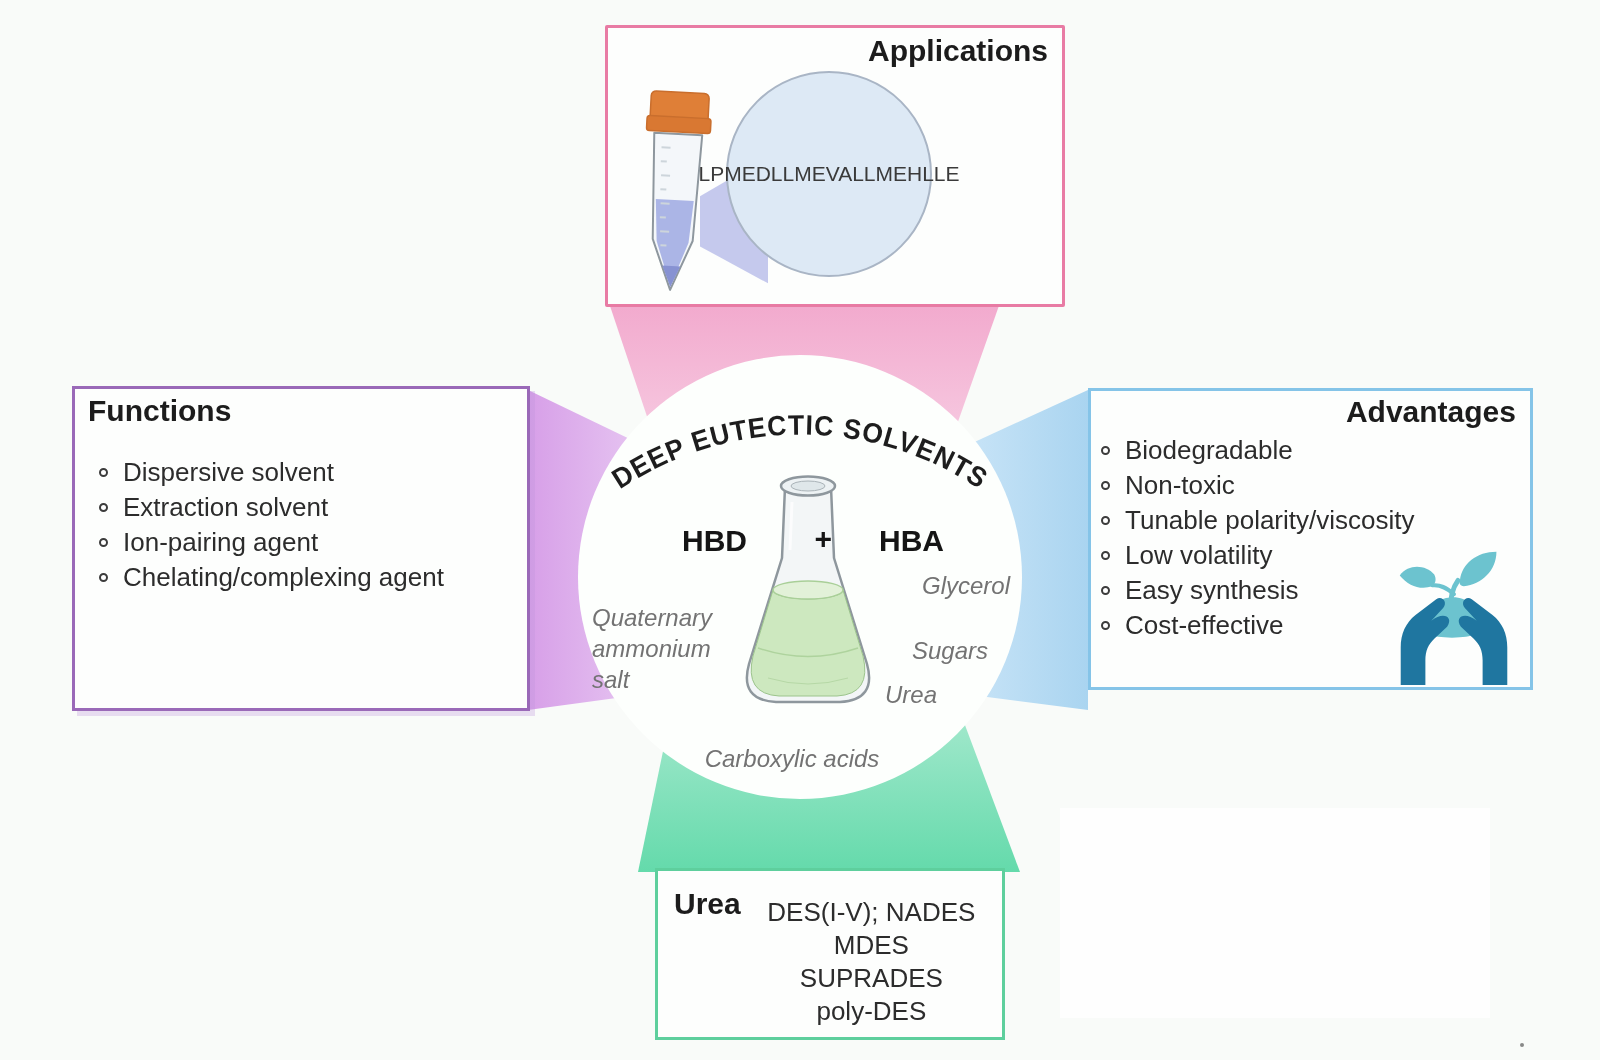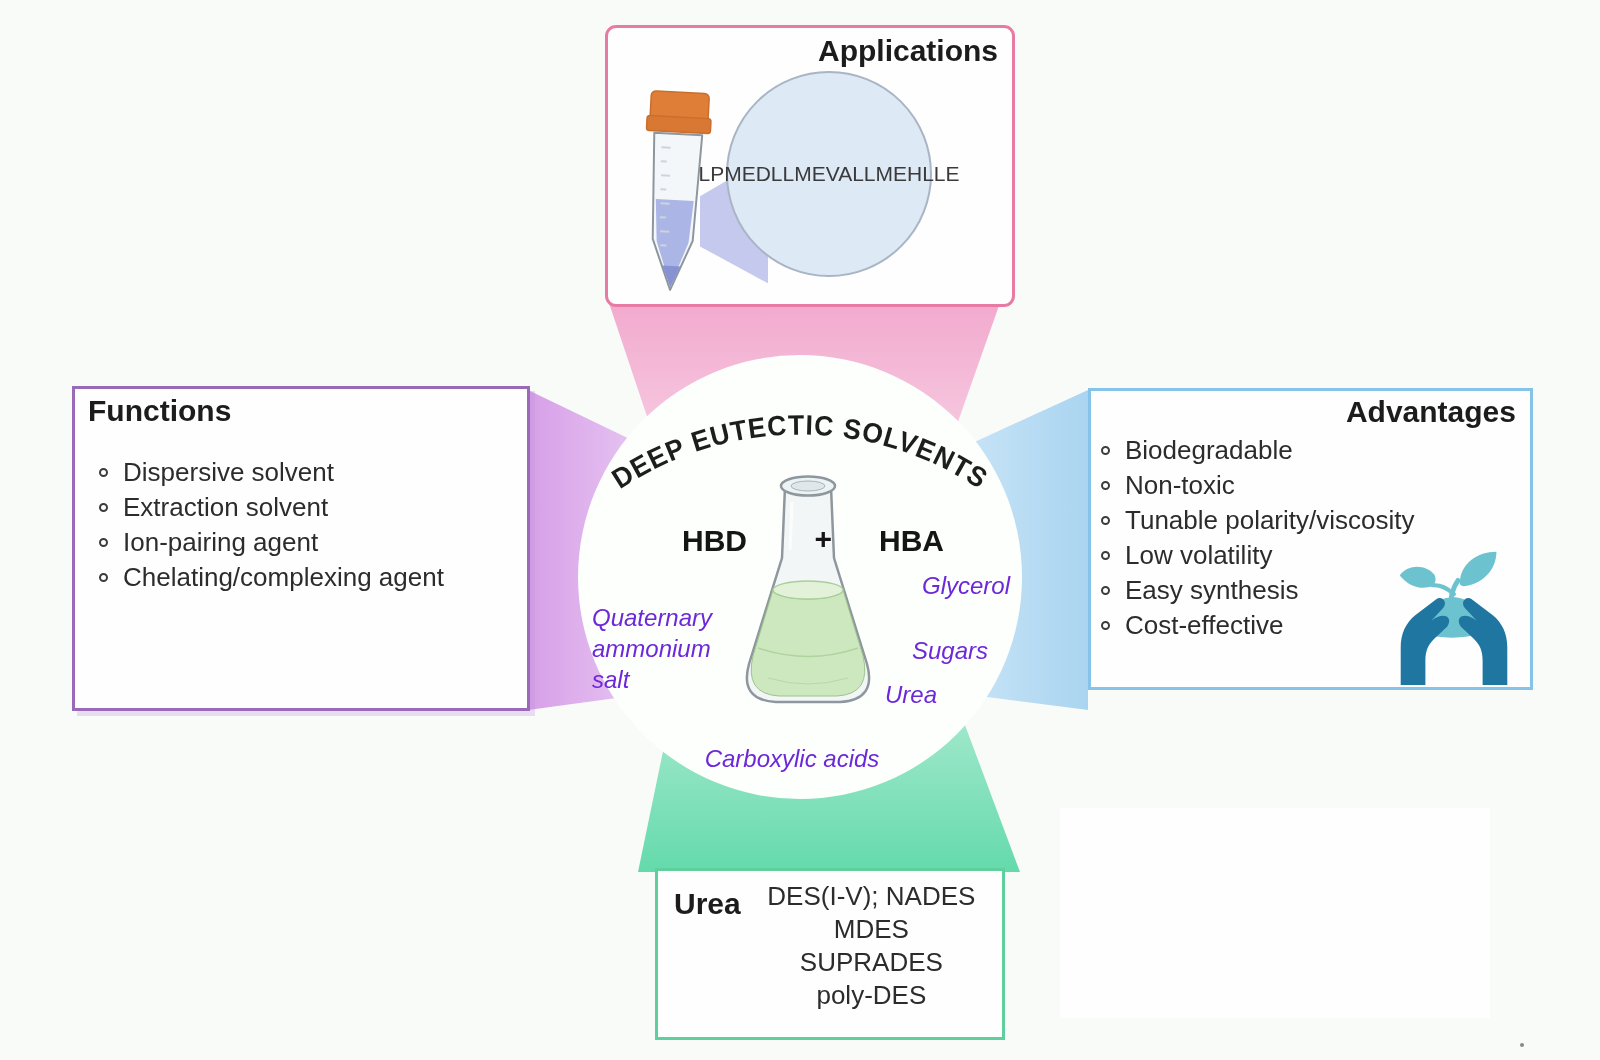--- a/index.html
+++ b/index.html
@@ -15,21 +15,21 @@
   #bg-svg { position:absolute; left:0; top:0; z-index:0; }
 
   .box {
     position:absolute;
     background:#fdfefd;
     z-index:5;
   }
   .box-title { font-weight:bold; font-size:30px; color:#1c1c1c; position:absolute; }
 
   
-  #applications-box { left:605px; top:25px; width:410px; height:282px; border:3px solid #e87ba4; border-radius:11px; }
+  #applications-box { left:605px; top:25px; width:460px; height:282px; border:3px solid #e87ba4; border-radius:2px; }
   #applications-title { right:14px; top:6px; }
   #app-callout { position:absolute; left:92px; top:126px; width:68px; height:132px;
     background:#b6bbe8; opacity:.8;
     clip-path:polygon(0 32%, 100% 2%, 100% 98%, 0 70%); }
   #app-bubble { position:absolute; left:118px; top:43px; width:206px; height:206px;
     background:#dde9f5; border:2px solid #a9b5c5; border-radius:50%;
     display:flex; flex-direction:row; align-items:center; justify-content:center; }
   #app-bubble .method { font-size:21px; line-height:26px; color:#3a3a3a; }
   #tube-svg { position:absolute; left:30px; top:62px; transform:rotate(3deg); }
 
@@ -40,37 +40,37 @@
 
   
   #advantages-box { left:1088px; top:388px; width:445px; height:302px; border:3px solid #85c4e8;padding-left:40px; }
   #advantages-title { right:14px; top:4px; }
   #hands-svg { position:absolute; right:6px; bottom:2px; }
 
   
   #types-box { left:655px; top:868px; width:350px; height:172px; border:3px solid #5ecf9d;
     display:flex; align-items:flex-start; }
   #types-title { position:static; padding:16px 0 0 16px; }
-  #types-items { flex:1; display:flex; flex-direction:column; align-items:center; padding-top:9px; }
+  #types-items { flex:1; display:flex; flex-direction:column; align-items:center; padding-top:25px; }
   #types-items .type-item { font-size:26px; line-height:33px; color:#2c2c2c; }
 
   
   ul.blist { list-style:none; }
   #functions-list { position:absolute; left:24px; top:66px; }
   #advantages-list { position:absolute; left:10px; top:42px;text-align:right; }
   ul.blist li { display:flex; align-items:center; font-size:26px; line-height:35px; color:#2c2c2c; }
   .blt { width:9px; height:9px; border:2px solid #3c3c3c; border-radius:50%; margin-right:15px; flex-shrink:0; background:#fff; }
 
   
   .clabel { position:absolute; z-index:4; }
   .bold-lab { font-weight:bold; font-size:30px; color:#151515; text-align:right; }
   #hbd-label  { left:672px; top:524px; width:75px; }
   #plus-sign  { left:802px; top:522px; width:30px; }
   #hba-label  { left:872px; top:524px; width:72px; }
-  .ital { font-style:italic; font-size:24px; color:#6d28d9; }
+  .ital { font-style:italic; font-size:24px; color:#737373; }
   #hbd-example { left:592px; top:602px; width:135px; line-height:31px; }
   #hba-ex-0 { left:901px; top:572px; width:130px; text-align:center; }
   #hba-ex-1 { left:900px; top:637px; width:100px; text-align:center; }
   #hba-ex-2 { left:871px; top:681px; width:80px;  text-align:center; }
   #hba-ex-3 { left:692px; top:745px; width:200px; text-align:center; }
 </style>
 </head>
 <body>
 
 <div id="canvas">

